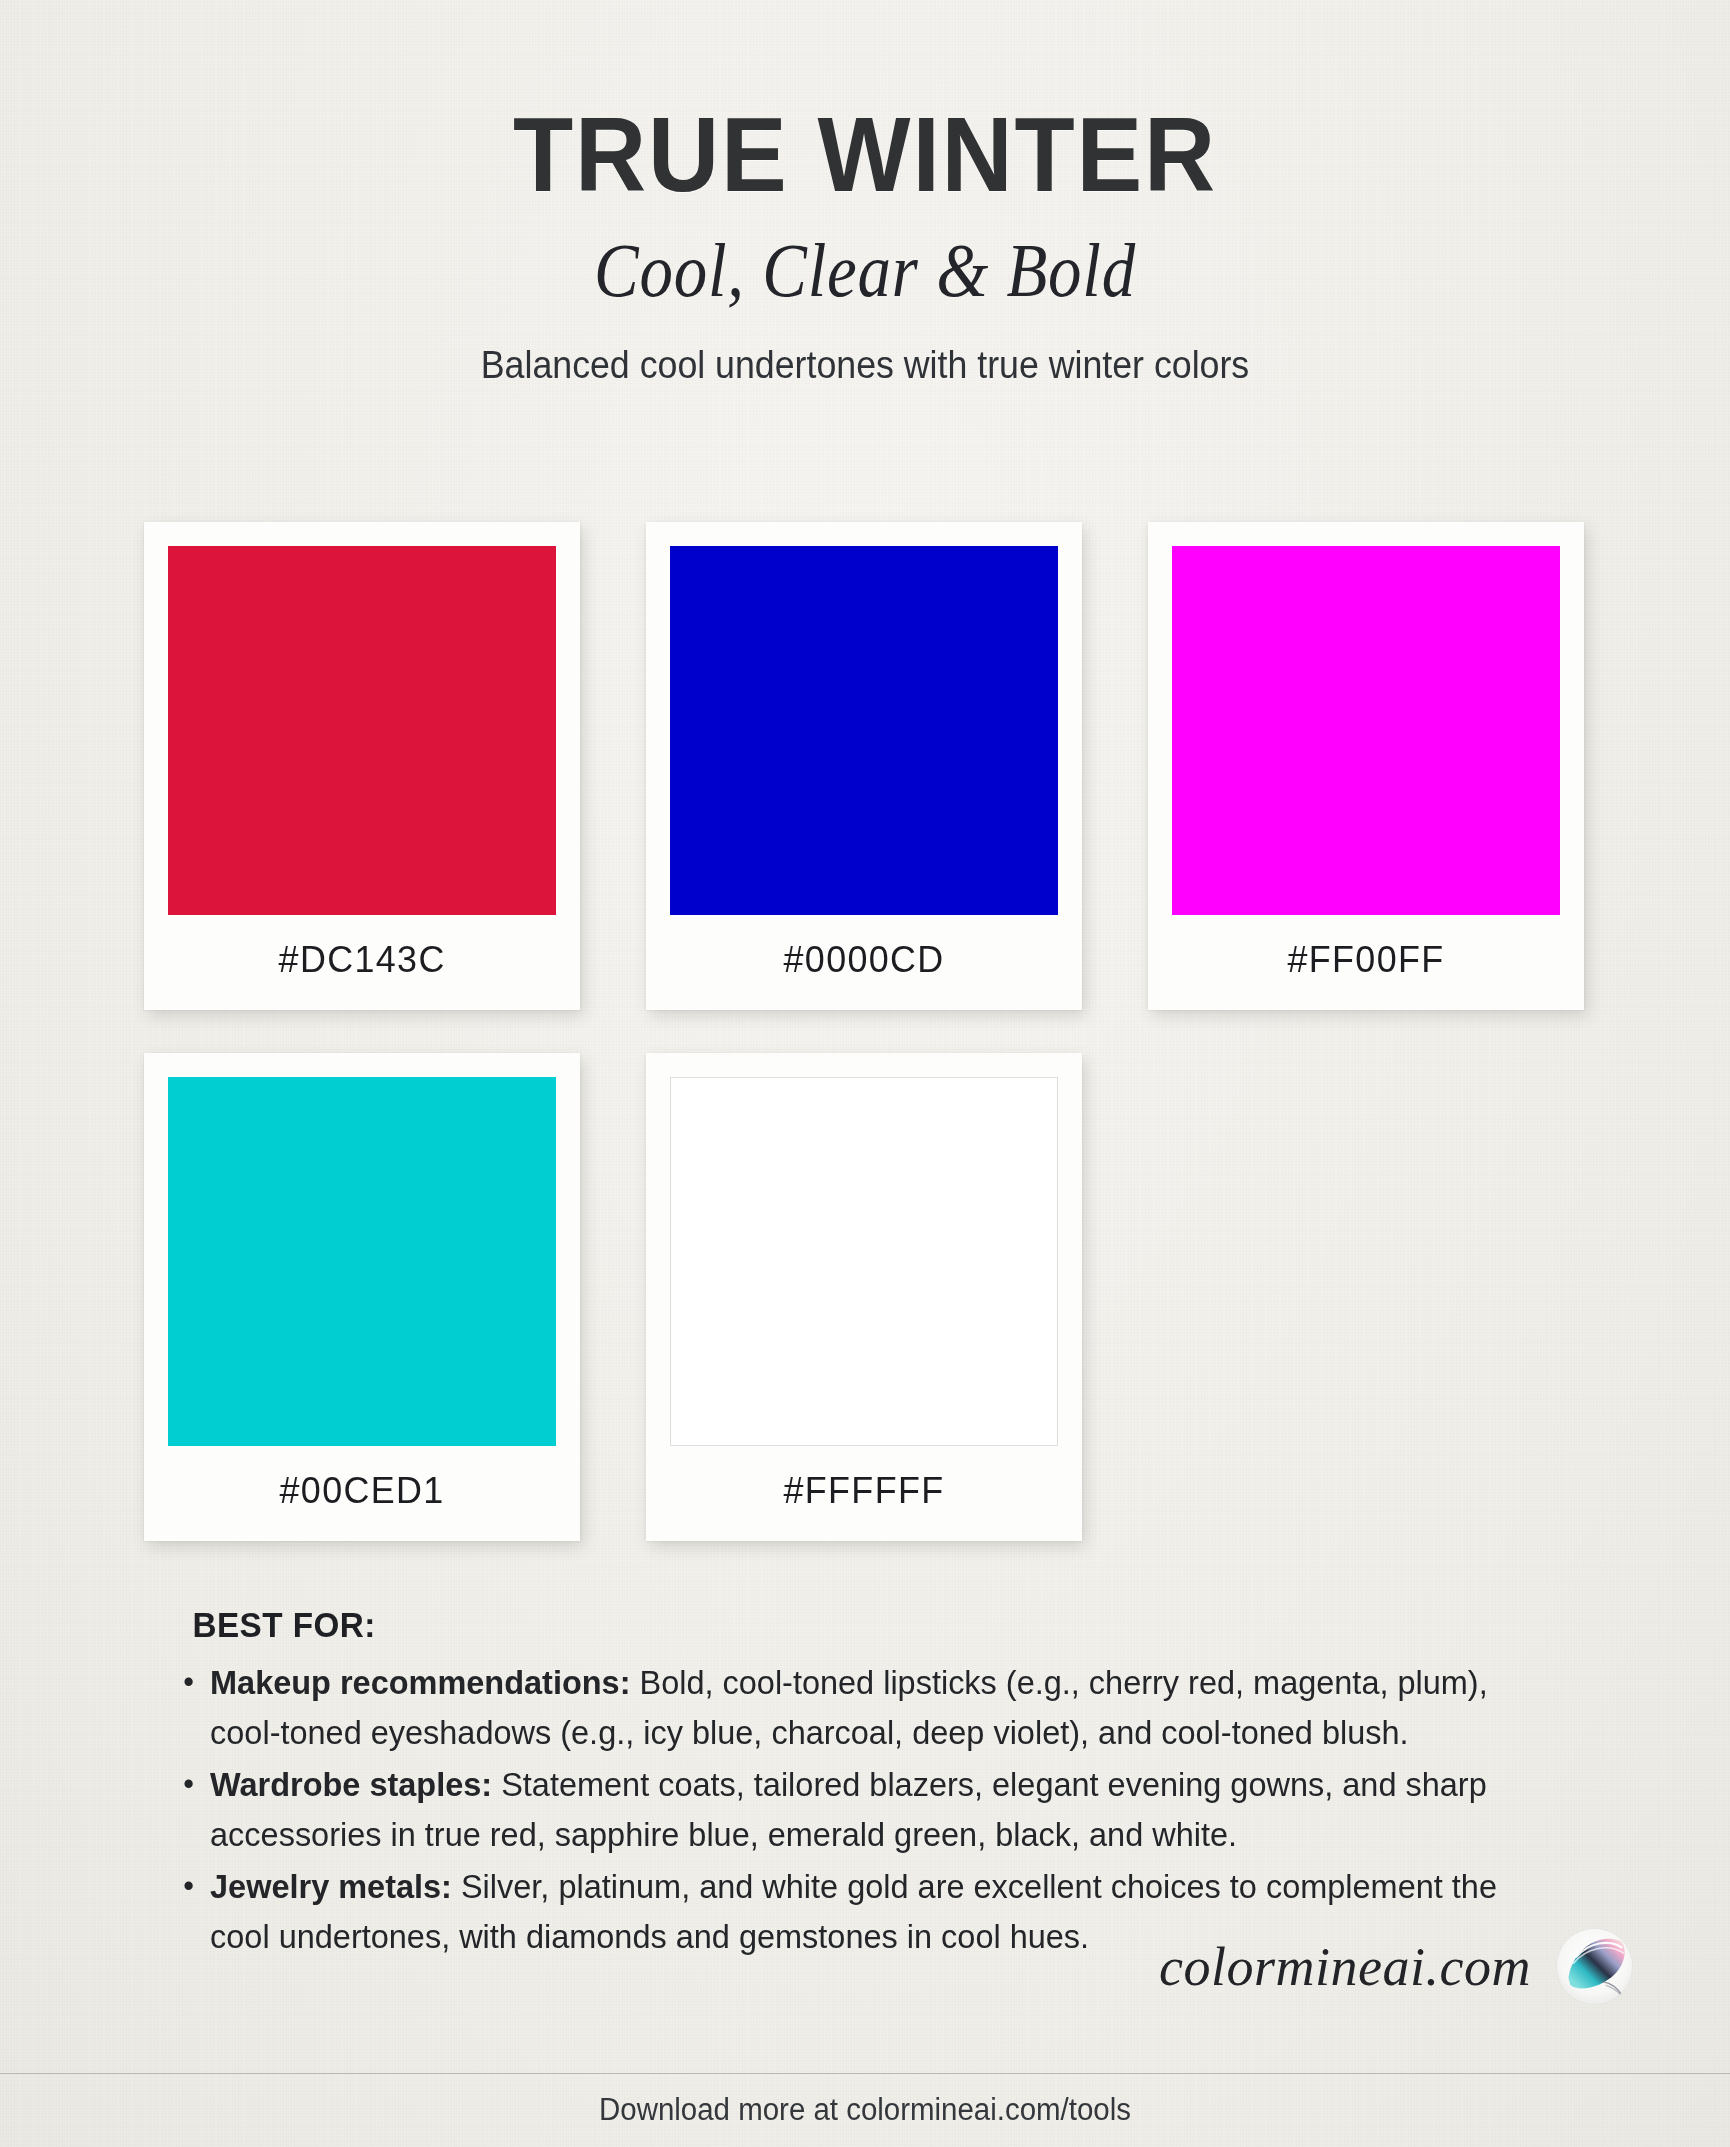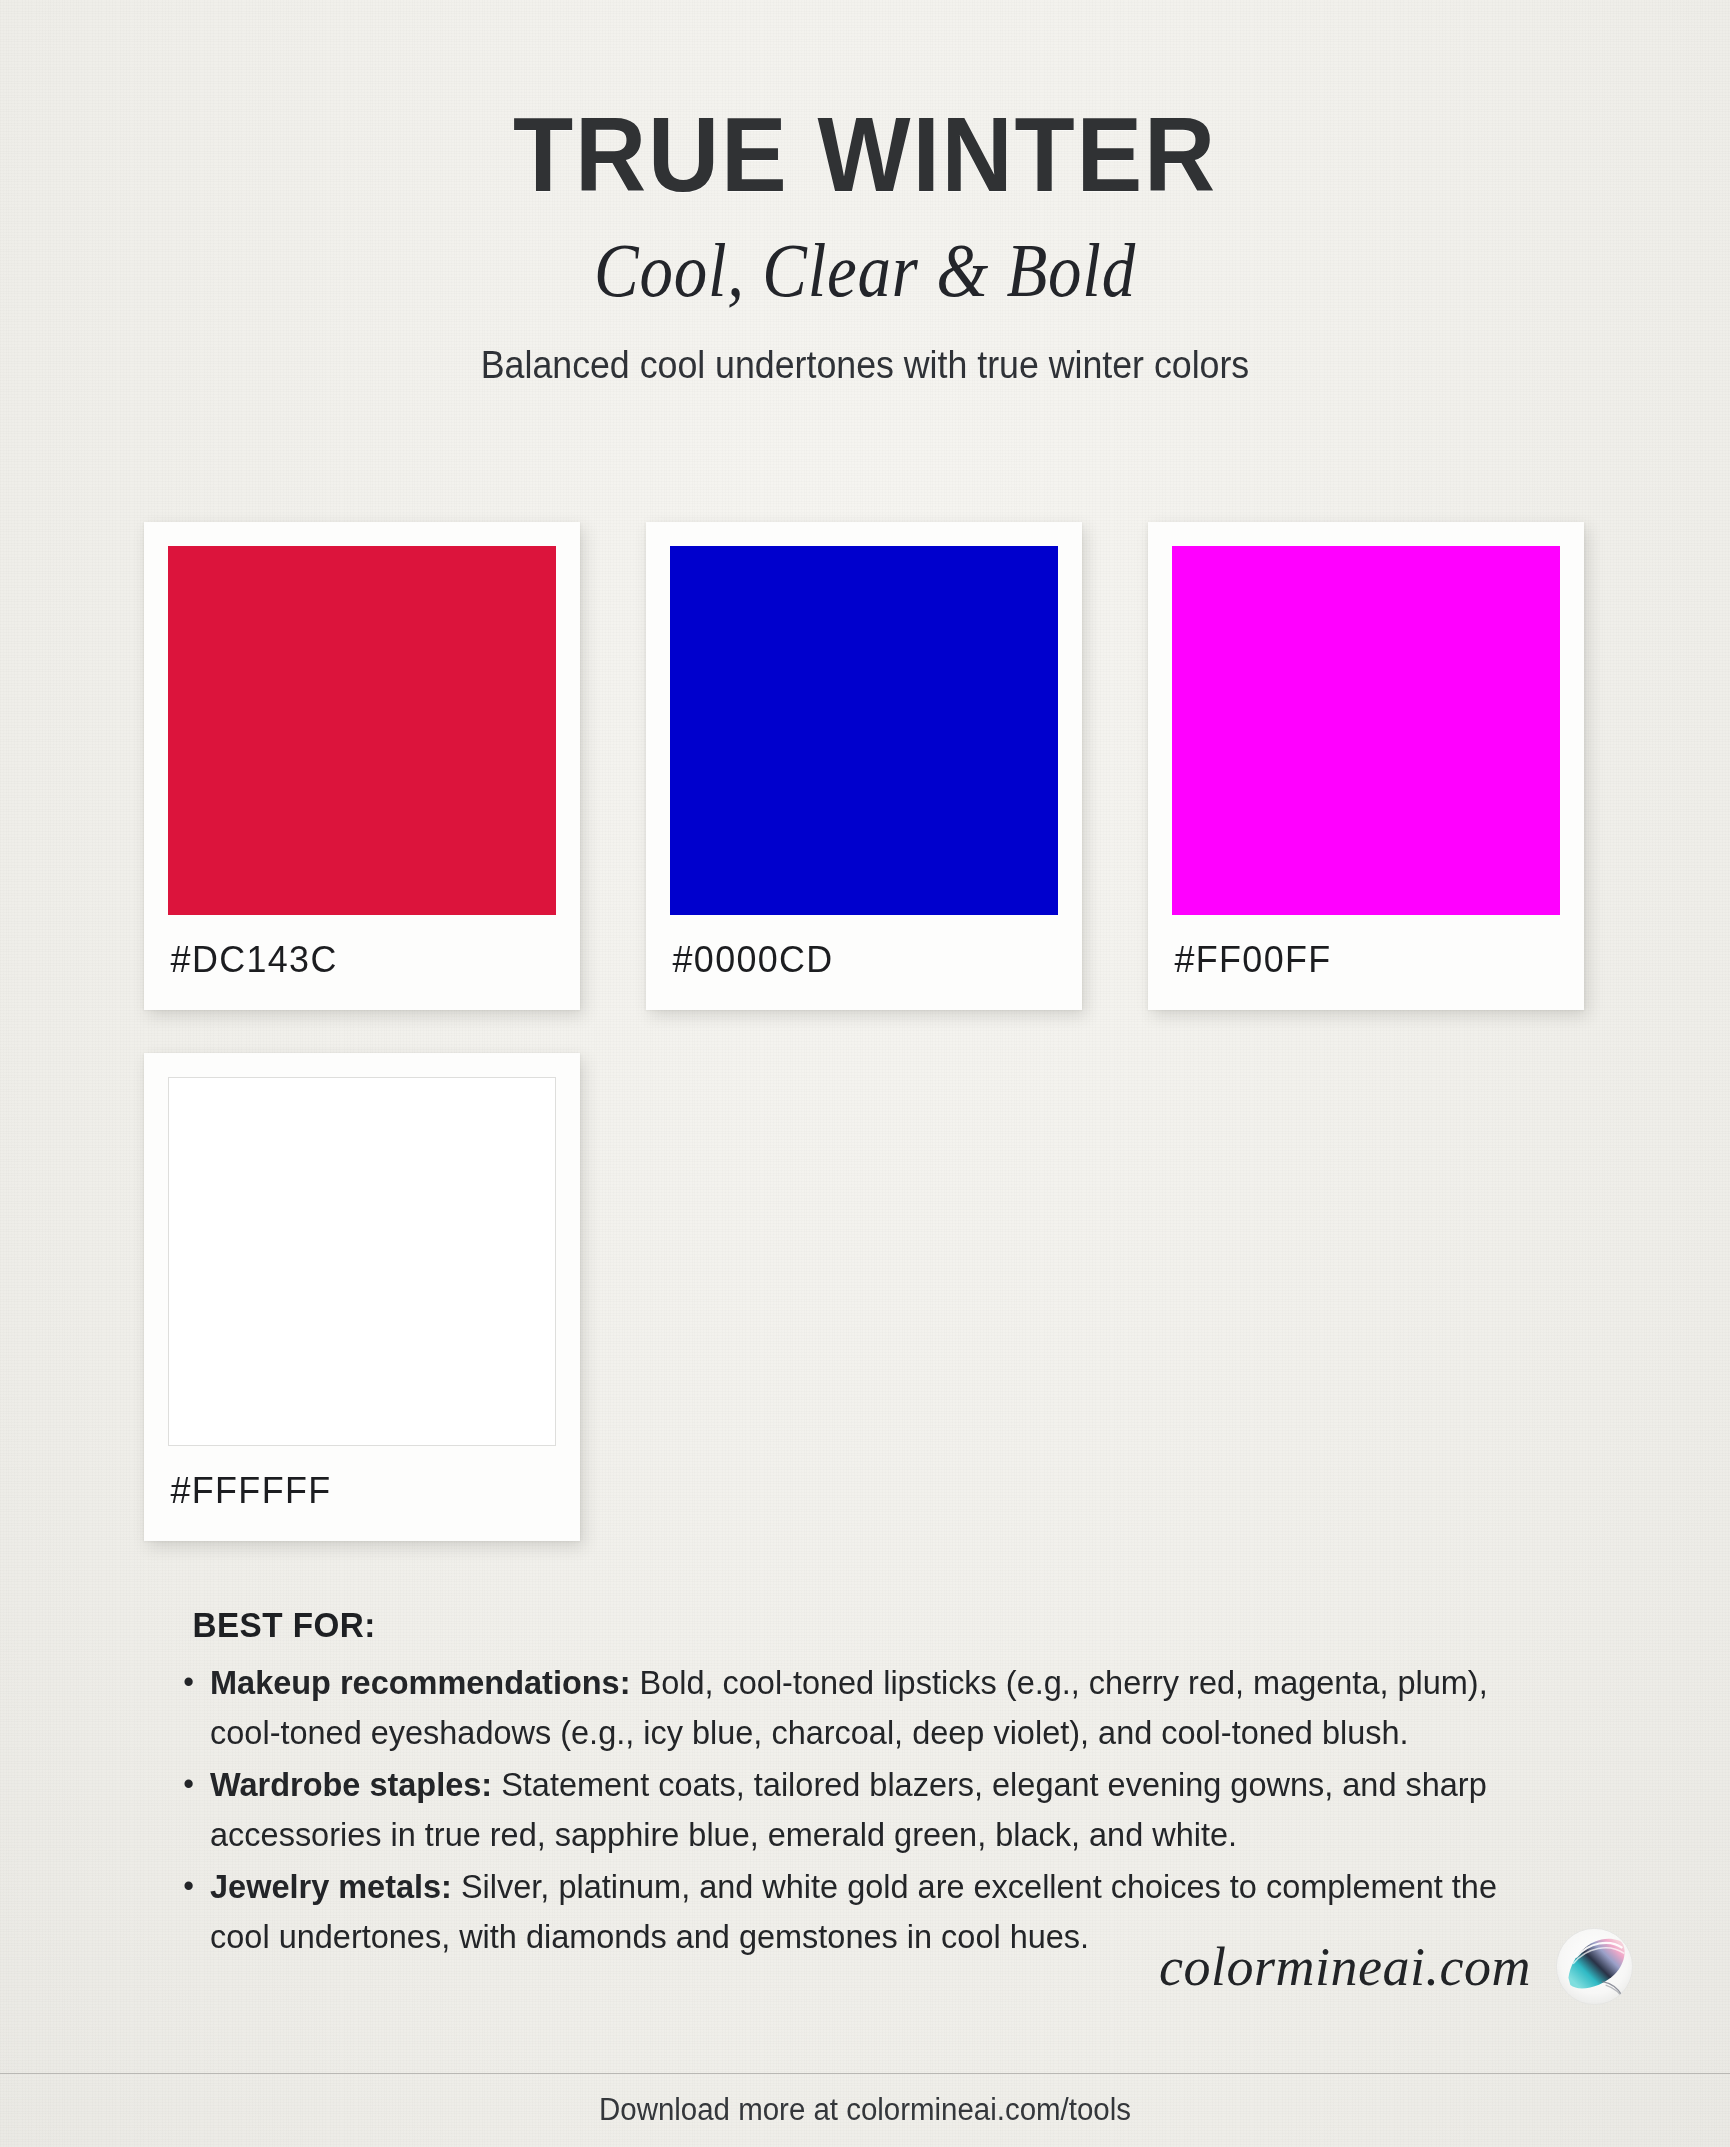--- a/index.html
+++ b/index.html
@@ -75,21 +75,21 @@
     grid-template-columns: repeat(3, 436px);
     grid-column-gap: 66px;
     grid-row-gap: 43px;
   }
   .swatch-card {
     background: #fdfdfc;
     padding: 24px 24px 0 24px;
     box-shadow: 3.7px 5.6px 15px rgba(60,58,52,0.17), 0 0.9px 2.8px rgba(60,58,52,0.10);
     display: flex;
     flex-direction: column;
-    align-items: flex-start;
+    align-items: center;
   }
   .swatch-chip {
     width: 388px;
     height: 369px;
     display: block;
   }
   .swatch-chip.bordered {
     box-sizing: border-box;
     border: 0.9px solid #dededc;
   }
@@ -206,20 +206,24 @@
         <div class="swatch-chip" style="background: rgb(220, 20, 60);"></div>
         <div class="swatch-label">#DC143C</div>
       </div>
       <div class="swatch-card">
         <div class="swatch-chip" style="background: rgb(0, 0, 205);"></div>
         <div class="swatch-label">#0000CD</div>
       </div>
       <div class="swatch-card">
         <div class="swatch-chip" style="background: rgb(255, 0, 255);"></div>
         <div class="swatch-label">#FF00FF</div>
+      </div>
+      <div class="swatch-card">
+        <div class="swatch-chip" style="background: rgb(0, 206, 209);"></div>
+        <div class="swatch-label">#00CED1</div>
       </div>
       <div class="swatch-card">
         <div class="swatch-chip bordered" style="background: rgb(255, 255, 255);"></div>
         <div class="swatch-label">#FFFFFF</div>
       </div>
     </div>
 
   <div class="bestfor">
     <div class="bestfor-heading">BEST FOR:</div>
     <ul class="bestfor-list" id="bestfor-list">

